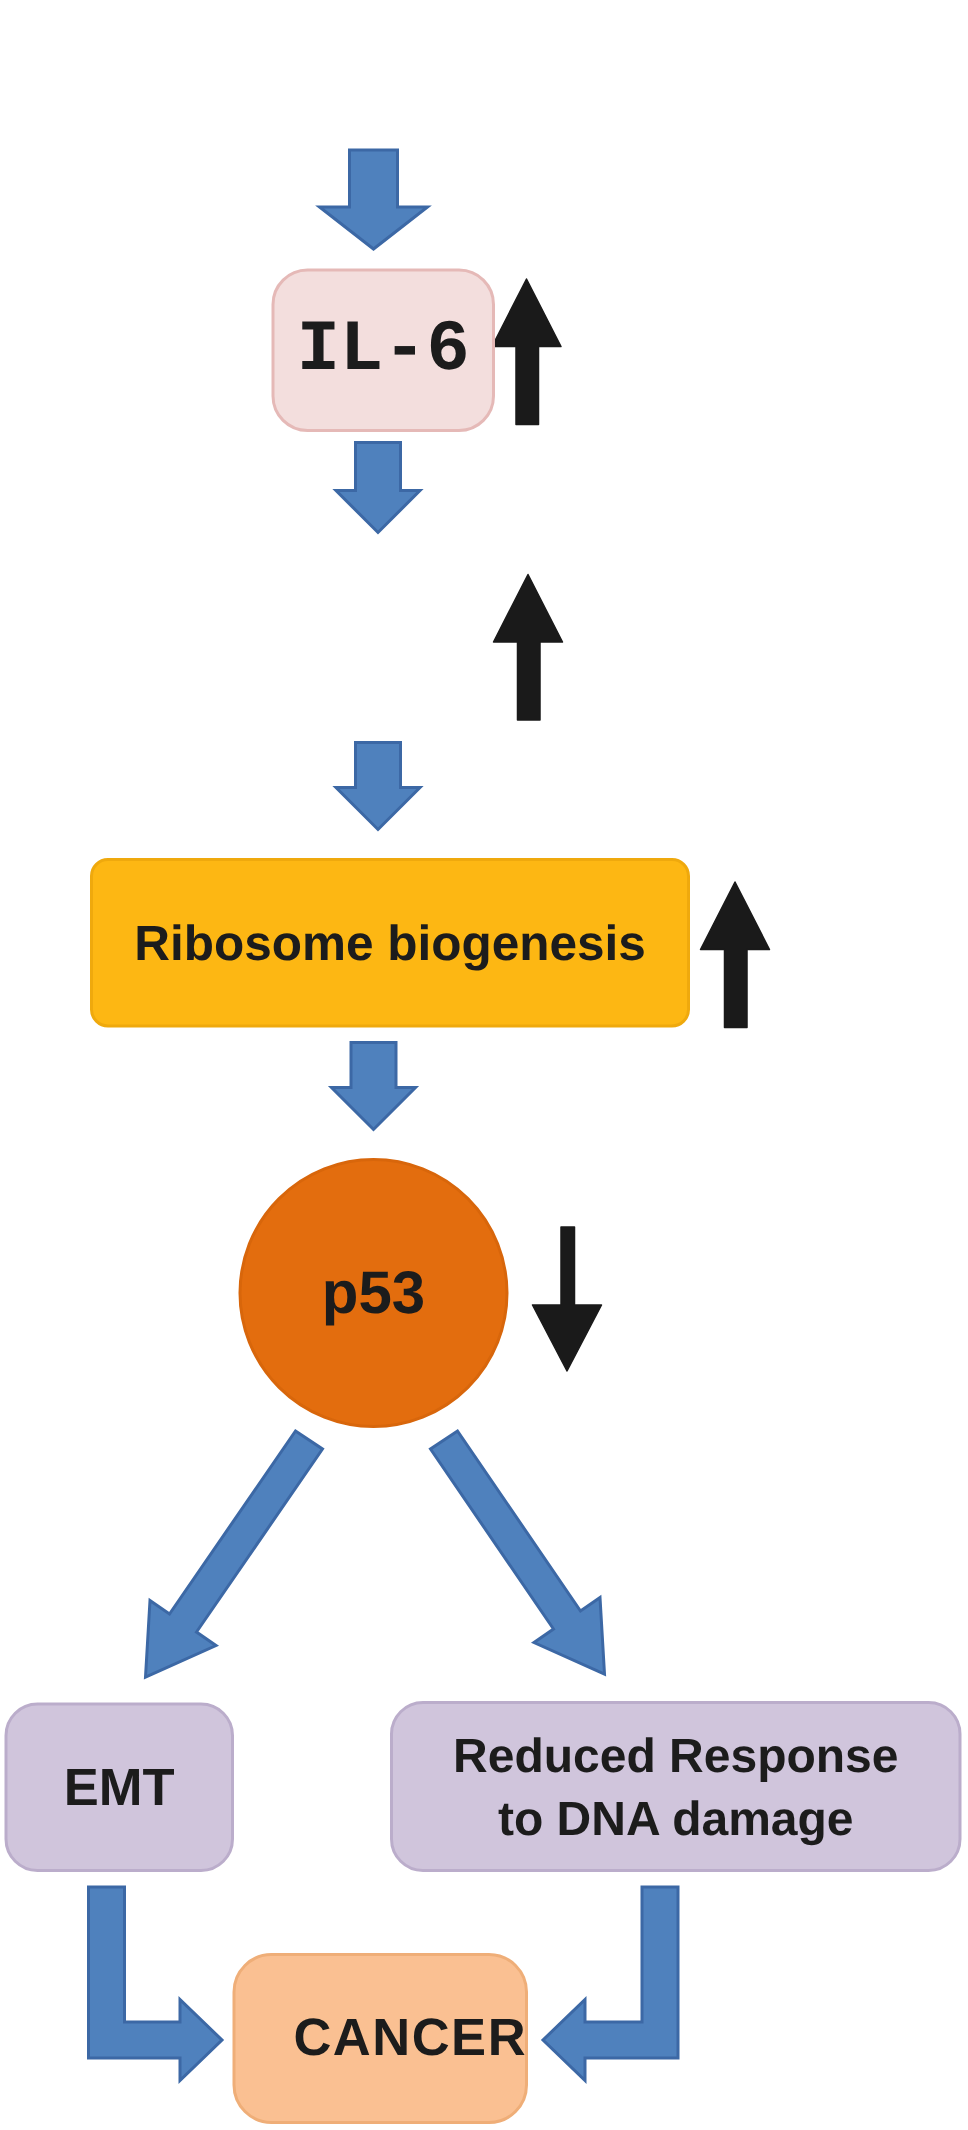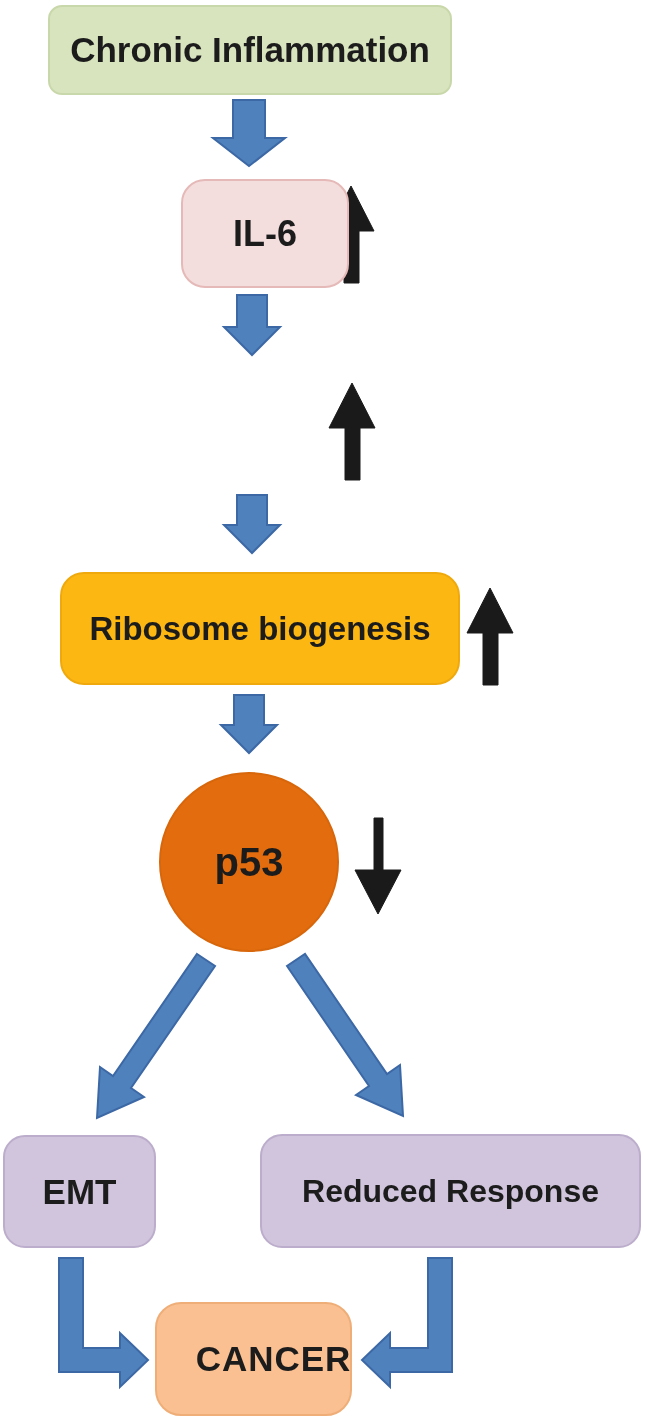--- a/index.html
+++ b/index.html
@@ -15,23 +15,23 @@
   }
   .arrow-layer{position:absolute;left:0;top:0;width:645px;height:1420px;z-index:0;}
   .flow-poly{fill:var(--flow-arrow,#4f81bd);stroke:var(--flow-arrow-edge,#3c68a5);stroke-width:2;stroke-linejoin:miter;}
   .trend-poly{fill:var(--trend-arrow,#1a1a1a);stroke:var(--trend-arrow,#1a1a1a);stroke-width:1;stroke-linejoin:round;}
   .box{
     position:absolute;z-index:1;display:flex;align-items:center;justify-content:center;
     text-align:center;color:var(--text);font-weight:700;box-sizing:border-box;
   }
   .lbl{display:block;}
   #chronic{left:48px;top:5px;width:404px;height:90px;border-radius:14px;font-size:35px;border:2px solid #c9d8aa;}
-  #il6{left:181px;top:179px;width:168px;height:109px;border-radius:24px;font-size:36px;border:2px solid #e5b9b7;}
+  #il6{left:181px;top:179px;width:149px;height:109px;border-radius:24px;font-size:48px;border:2px solid #e5b9b7;font-family:Liberation Mono, monospace;}
   #cmyc{left:182px;top:375px;width:138px;height:113px;border-radius:26px;font-size:35px;border:2px solid #dce33e;}
-  #ribosome{left:60px;top:572px;width:400px;height:113px;border-radius:24px;font-size:33px;border:2px solid #efa90d;}
+  #ribosome{left:60px;top:572px;width:400px;height:113px;border-radius:12px;font-size:33px;border:2px solid #efa90d;}
   #p53{left:159px;top:772px;width:180px;height:180px;border-radius:50%;font-size:40px;border:2px solid #d8660b;text-align:center;}
   #emt{left:3px;top:1135px;width:153px;height:113px;border-radius:22px;font-size:35px;border:2px solid #bbadcb;}
   #reduced{left:260px;top:1134px;width:381px;height:114px;border-radius:22px;font-size:32px;line-height:1.32;border:2px solid #bbadcb;justify-content:center;}
   #cancer{left:155px;top:1302px;width:197px;height:114px;border-radius:26px;font-size:35px;letter-spacing:1px;border:2px solid #efae78;padding-left:40px;}
 </style>
 </head>
 <body>
 
 <div class="canvas">
 
@@ -47,23 +47,20 @@
 
     <polygon class="flow-poly" points="59,1258 83,1258 83,1348 120,1348 120,1333 148,1360 120,1387 120,1372 59,1372"></polygon>
     <polygon class="flow-poly" points="428,1258 452,1258 452,1372 390,1372 390,1387 362,1360 390,1333 390,1348 428,1348"></polygon>
 
     <polygon class="trend-poly" points="344,283 344,231 328,231 351,186 374,231 359,231 359,283"></polygon>
     <polygon class="trend-poly" points="345,480 345,428 329,428 352,383 375,428 360,428 360,480"></polygon>
     <polygon class="trend-poly" points="483,685 483,633 467,633 490,588 513,633 498,633 498,685"></polygon>
     <polygon class="trend-poly" points="374,818 383,818 383,870 401,870 378,914 355,870 374,870"></polygon>
   </svg>
 
-  <div class="box" id="chronic" style="background-color: rgb(216, 228, 189);">
-    <span class="lbl">Chronic Inflammation</span>
-  </div>
 
   <div class="box" id="il6" style="background-color: rgb(243, 222, 221);">
     <span class="lbl">IL-6</span>
   </div>
 
 
   <div class="box" id="ribosome" style="background-color: rgb(253, 183, 19);">
     <span class="lbl">Ribosome biogenesis</span>
   </div>
 
@@ -71,20 +68,21 @@
     <span class="lbl">p53</span>
   </div>
 
   <div class="box" id="emt" style="background-color: rgb(208, 197, 220);">
     <span class="lbl">EMT</span>
   </div>
 
   <div class="box" id="reduced" style="background-color: rgb(208, 197, 220);">
     <span class="lbl">
       <span class="lbl">Reduced Response</span>
+      <span class="lbl">to DNA damage</span>
     </span>
   </div>
 
   <div class="box" id="cancer" style="background-color: rgb(250, 192, 146);">
     <span class="lbl">CANCER</span>
   </div>
 
 </div>
 
 </body></html>

